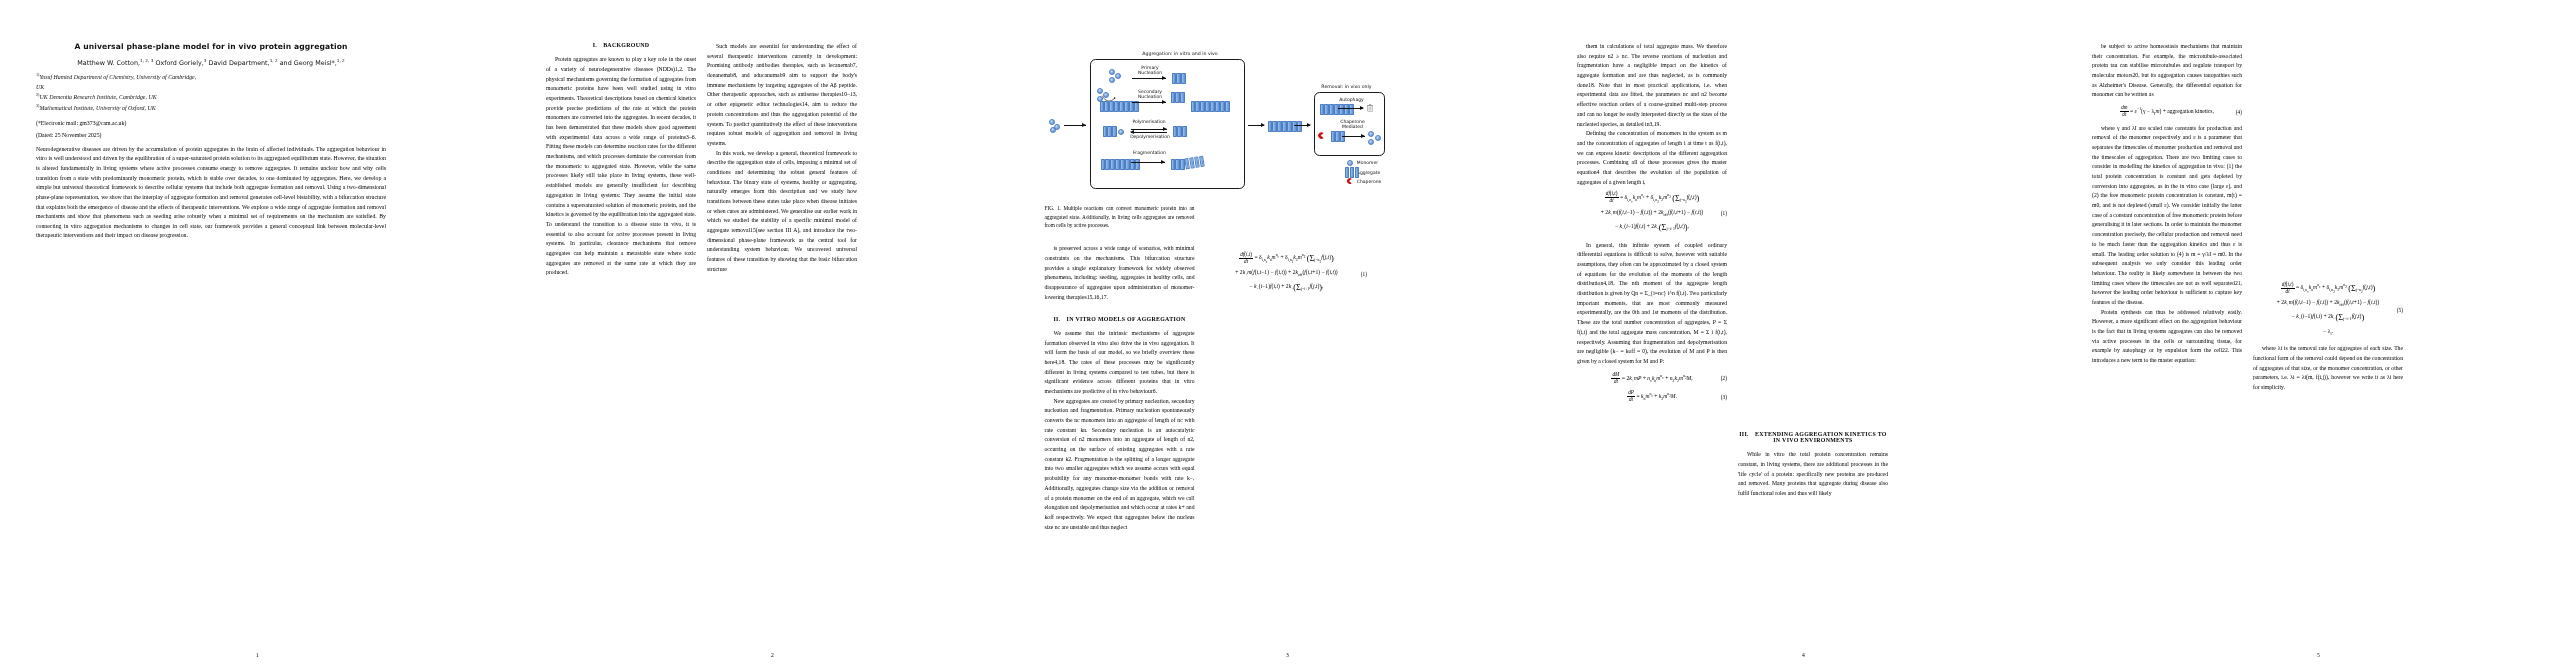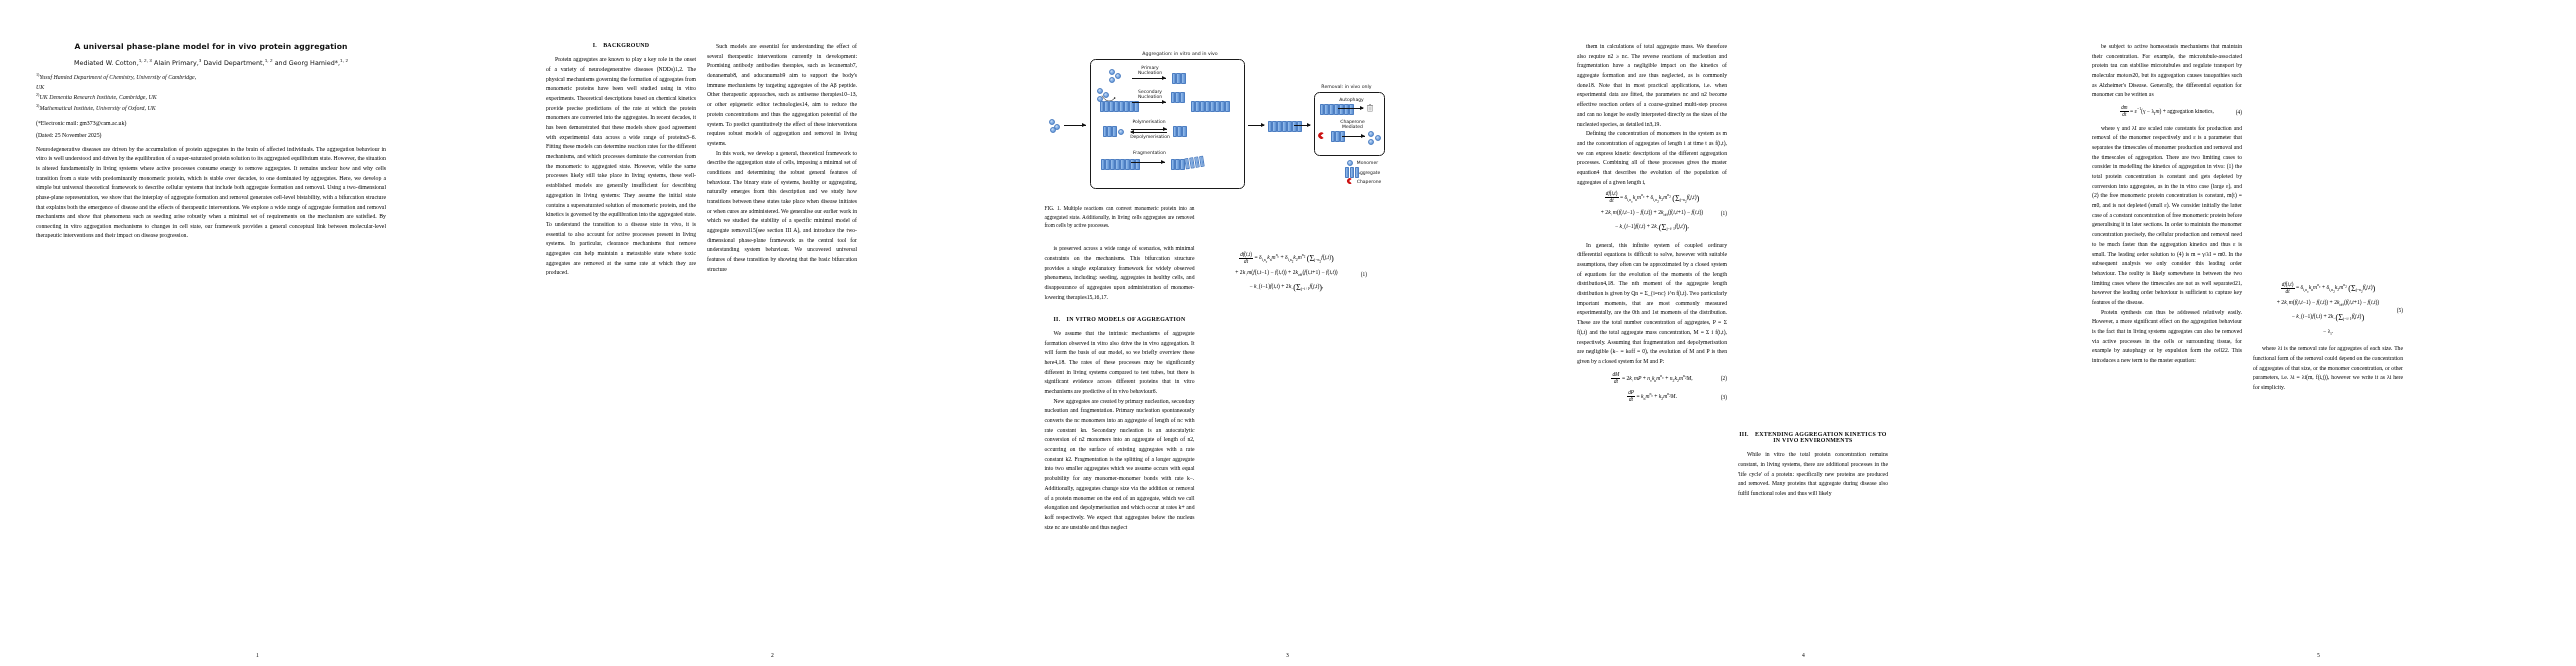--- a/index.html
+++ b/index.html
@@ -118,24 +118,24 @@
 <body>
 
 <div class="sheet">
 
   <div class="page p1">
 
     <div class="col" style="left:36px;top:34px;width:350px;">
       <div class="title">A universal phase-plane model for in vivo protein aggregation</div>
 
       <div class="authors">
-        <span>Mediated W. Cotton,</span><span class="sup">1, 2, 3</span>
-        <span>Alain Primary,</span><span class="sup">3</span>
+        <span>Matthew W. Cotton,</span><span class="sup">1, 2, 3</span>
+        <span>Oxford Goriely,</span><span class="sup">3</span>
         <span>David Department,</span><span class="sup">1, 2</span>
-        <span>and Georg Hamied*,</span><span class="sup">1, 2</span>
+        <span>and Georg Meisl*,</span><span class="sup">1, 2</span>
       </div>
 
       <div class="affil">
         <div>
           <span class="sup">1)</span><span>Yusuf Hamied Department of Chemistry, University of Cambridge,</span>
         </div>
         <div>UK</div>
         <div>
           <span class="sup">2)</span><span>UK Dementia Research Institute, Cambridge, UK</span>
         </div>

